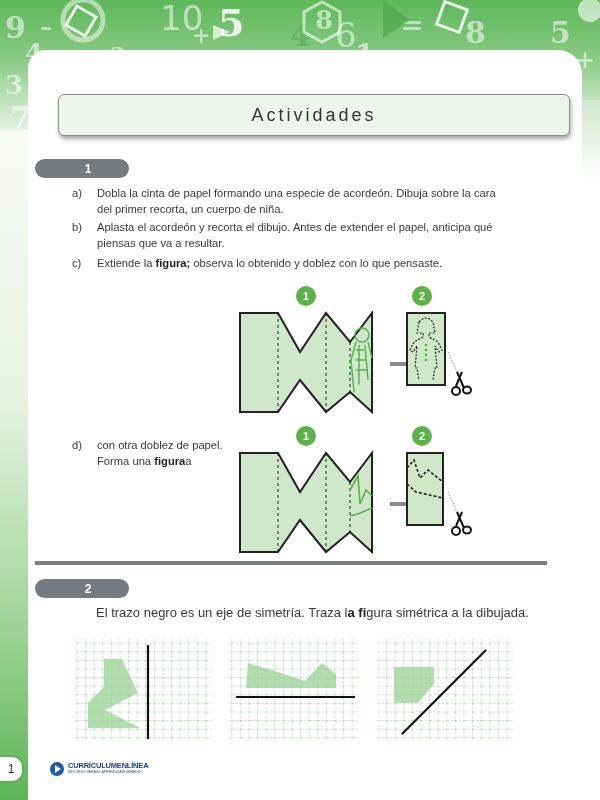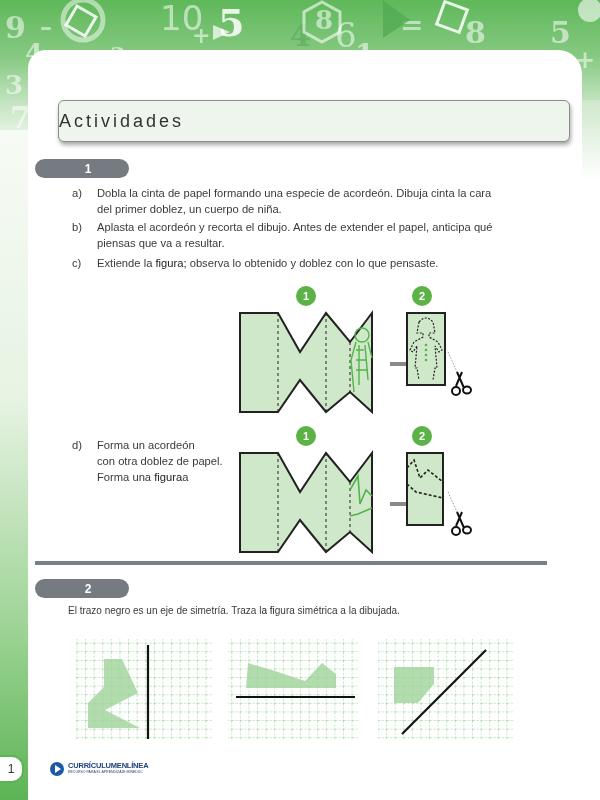--- a/index.html
+++ b/index.html
@@ -4,43 +4,43 @@
 <style>
   html, body { margin:0; padding:0; }
   body { width:600px; height:800px; position:relative; overflow:hidden; background:#ffffff; font-family:"DejaVu Sans", sans-serif; color:#333; }
   .header-bg { position:absolute; left:0; top:0; width:600px; height:140px;
     background:linear-gradient(180deg,#5fb85a 0%,#86c982 40%,#c7e5c3 75%,#eef7ec 100%); overflow:hidden; }
   .header-bg .deco { position:absolute; color:rgba(255,255,255,0.55); font-family:"DejaVu Serif", serif; font-weight:bold; }
   .left-strip { position:absolute; left:0; top:130px; width:28px; height:670px;
     background:linear-gradient(180deg,#f7fbf5 0%,#e7f3e3 40%,#9cd394 75%,#5cb455 100%); }
   .right-strip { position:absolute; right:0; top:100px; width:18px; height:80px; background:linear-gradient(180deg,#cfe8cb,#ffffff); }
   .page { position:absolute; left:28px; top:50px; width:554px; height:760px; background:#fff; border-radius:18px 24px 0 0; }
-  .title-box { position:absolute; left:58px; top:100px; width:510px; height:40px; background:#eef5ec; border:1px solid #8a8f8a;
-    border-radius:6px; box-shadow:1px 3px 4px rgba(0,0,0,0.35); display:flex; align-items:center; justify-content:flex-start; }
+  .title-box { position:absolute; left:58px; top:94px; width:510px; height:40px; background:#eef5ec; border:1px solid #8a8f8a;
+    border-radius:6px; box-shadow:1px 3px 4px rgba(0,0,0,0.35); display:flex; align-items:center; justify-content:center; }
   .title-box span { font-family:"Liberation Sans", sans-serif; font-size:18px; letter-spacing:3px; color:#333; }
   .pill { position:absolute; left:35px; width:94px; height:19px; background:#757b80; border-radius:10px 10px 10px 10px;
     color:#fff; font-family:"Liberation Sans", sans-serif; font-weight:bold; font-size:12px; display:flex; align-items:center; justify-content:center; }
   .pill span { margin-left:12px; }
   .item { position:absolute; left:72px; width:430px; font-family:"Liberation Sans", sans-serif; font-size:11.2px; line-height:16px; color:#3a3a3a; display:flex; }
   .item .lbl { width:25px; flex:none; }
   .item .txt { flex:1; }
   .divider { position:absolute; left:35px; top:561px; width:512px; height:4px; background:#7a7f83; }
-  .instr { position:absolute; left:68px; top:605px; font-family:"Liberation Sans", sans-serif; font-size:10px; color:#3a3a3a; }
+  .instr { position:absolute; left:96px; top:605px; font-family:"Liberation Sans", sans-serif; font-size:13px; color:#3a3a3a; }
   .num-badge { position:absolute; width:20px; height:20px; border-radius:50%; background:#5cb246; color:#fff; font-family:"Liberation Sans", sans-serif;
     font-weight:bold; font-size:11px; display:flex; align-items:center; justify-content:center; }
   svg { position:absolute; overflow:visible; }
   .page-num { position:absolute; left:0px; top:755px; width:22px; height:24px; background:#fff; border-radius:0 12px 12px 0; border:2px solid #5cb455; border-left:none;
     font-family:"Liberation Sans", sans-serif; font-size:12px; color:#333; display:flex; align-items:center; justify-content:center; }
   .logo { position:absolute; left:50px; top:762px; display:flex; align-items:center; }
   .logo .circ { width:14px; height:14px; border-radius:50%; background:#1c5aa8; position:relative; }
   .logo .circ::after { content:""; position:absolute; left:5px; top:3px; border-left:6px solid #fff; border-top:4px solid transparent; border-bottom:4px solid transparent; }
   .logo .words { margin-left:4px; line-height:7px; }
   .logo .w1 { font-family:"Liberation Sans", sans-serif; font-size:7.5px; font-weight:bold; color:#1c3f7a; letter-spacing:-0.2px; }
   .logo .w2 { font-family:"Liberation Sans", sans-serif; font-size:3.5px; color:#1c3f7a; }
-  b { font-weight:normal; color:#222; }
+  b { font-weight:bold; color:#222; }
 </style>
 </head>
 <body>
 
 <div class="header-bg">
   <span class="deco" style="left:5px;top:10px;font-size:30px;">9</span>
   <span class="deco" style="left:40px;top:12px;font-size:24px;">–</span>
   <span class="deco" style="left:25px;top:38px;font-size:26px;">4</span>
   <span class="deco" style="left:160px;top:-2px;font-size:34px;font-family:'DejaVu Sans',sans-serif;font-weight:normal;">10</span>
   <span class="deco" style="left:192px;top:22px;font-size:22px;">+</span>
@@ -76,21 +76,21 @@
 <div class="title-box">
   <span>Actividades</span>
 </div>
 
 <div class="pill" style="top:159px;">
   <span>1</span>
 </div>
 
 <div class="item" style="top:185px;">
   <span class="lbl">a)</span>
-  <span class="txt">Dobla la cinta de papel formando una especie de acordeón. Dibuja cinta la cara del primer doblez, un cuerpo de niña.</span>
+  <span class="txt">Dobla la cinta de papel formando una especie de acordeón. Dibuja sobre la cara del primer recorta, un cuerpo de niña.</span>
 </div>
 <div class="item" style="top:219px;">
   <span class="lbl">b)</span>
   <span class="txt">Aplasta el acordeón y recorta el dibujo. Antes de extender el papel, anticipa qué piensas que va a resultar.</span>
 </div>
 <div class="item" style="top:255px;">
   <span class="lbl">c)</span>
   <span class="txt"><span>Extiende la </span><b>figura;</b><span> observa lo obtenido y doblez con lo que pensaste.</span></span>
 </div>
 
@@ -124,21 +124,20 @@
     <line x1="218" y1="52" x2="228" y2="74" stroke="#999" stroke-width="1" stroke-dasharray="1.5,1.5"></line>
     <path d="M227,72 L234,88 M232,72 L226,86" stroke="#111" stroke-width="2"></path>
     <ellipse cx="226" cy="91" rx="4" ry="4" fill="#fff" stroke="#111" stroke-width="2"></ellipse>
     <ellipse cx="237" cy="90" rx="4" ry="3.5" fill="#fff" stroke="#111" stroke-width="2"></ellipse>
   </g>
 </svg>
 
 <div class="item" style="top:437px;width:170px;flex-direction:row;">
   <span class="lbl">d)</span>
   <span class="txt">
-    <div><span>Forma un acordeón</span></div>
     <div><span>con otra doblez de papel.</span></div>
     <div><span>Forma una </span><b>figura</b><span>a</span></div>
   </span>
 </div>
 
 <div class="num-badge" style="left:296px;top:426px;">1</div>
 <div class="num-badge" style="left:412px;top:426px;">2</div>
 <svg width="260" height="120" style="left:230px;top:440px;">
   <polygon points="10,13 48,13 70,52 96,13 120,42 142,13 142,112 120,92 96,112 70,80 48,112 10,112" fill="#cfe8c9" stroke="#222" stroke-width="2"></polygon>
   <line x1="48" y1="13" x2="48" y2="112" stroke="#222" stroke-width="1" stroke-dasharray="3,3"></line>

